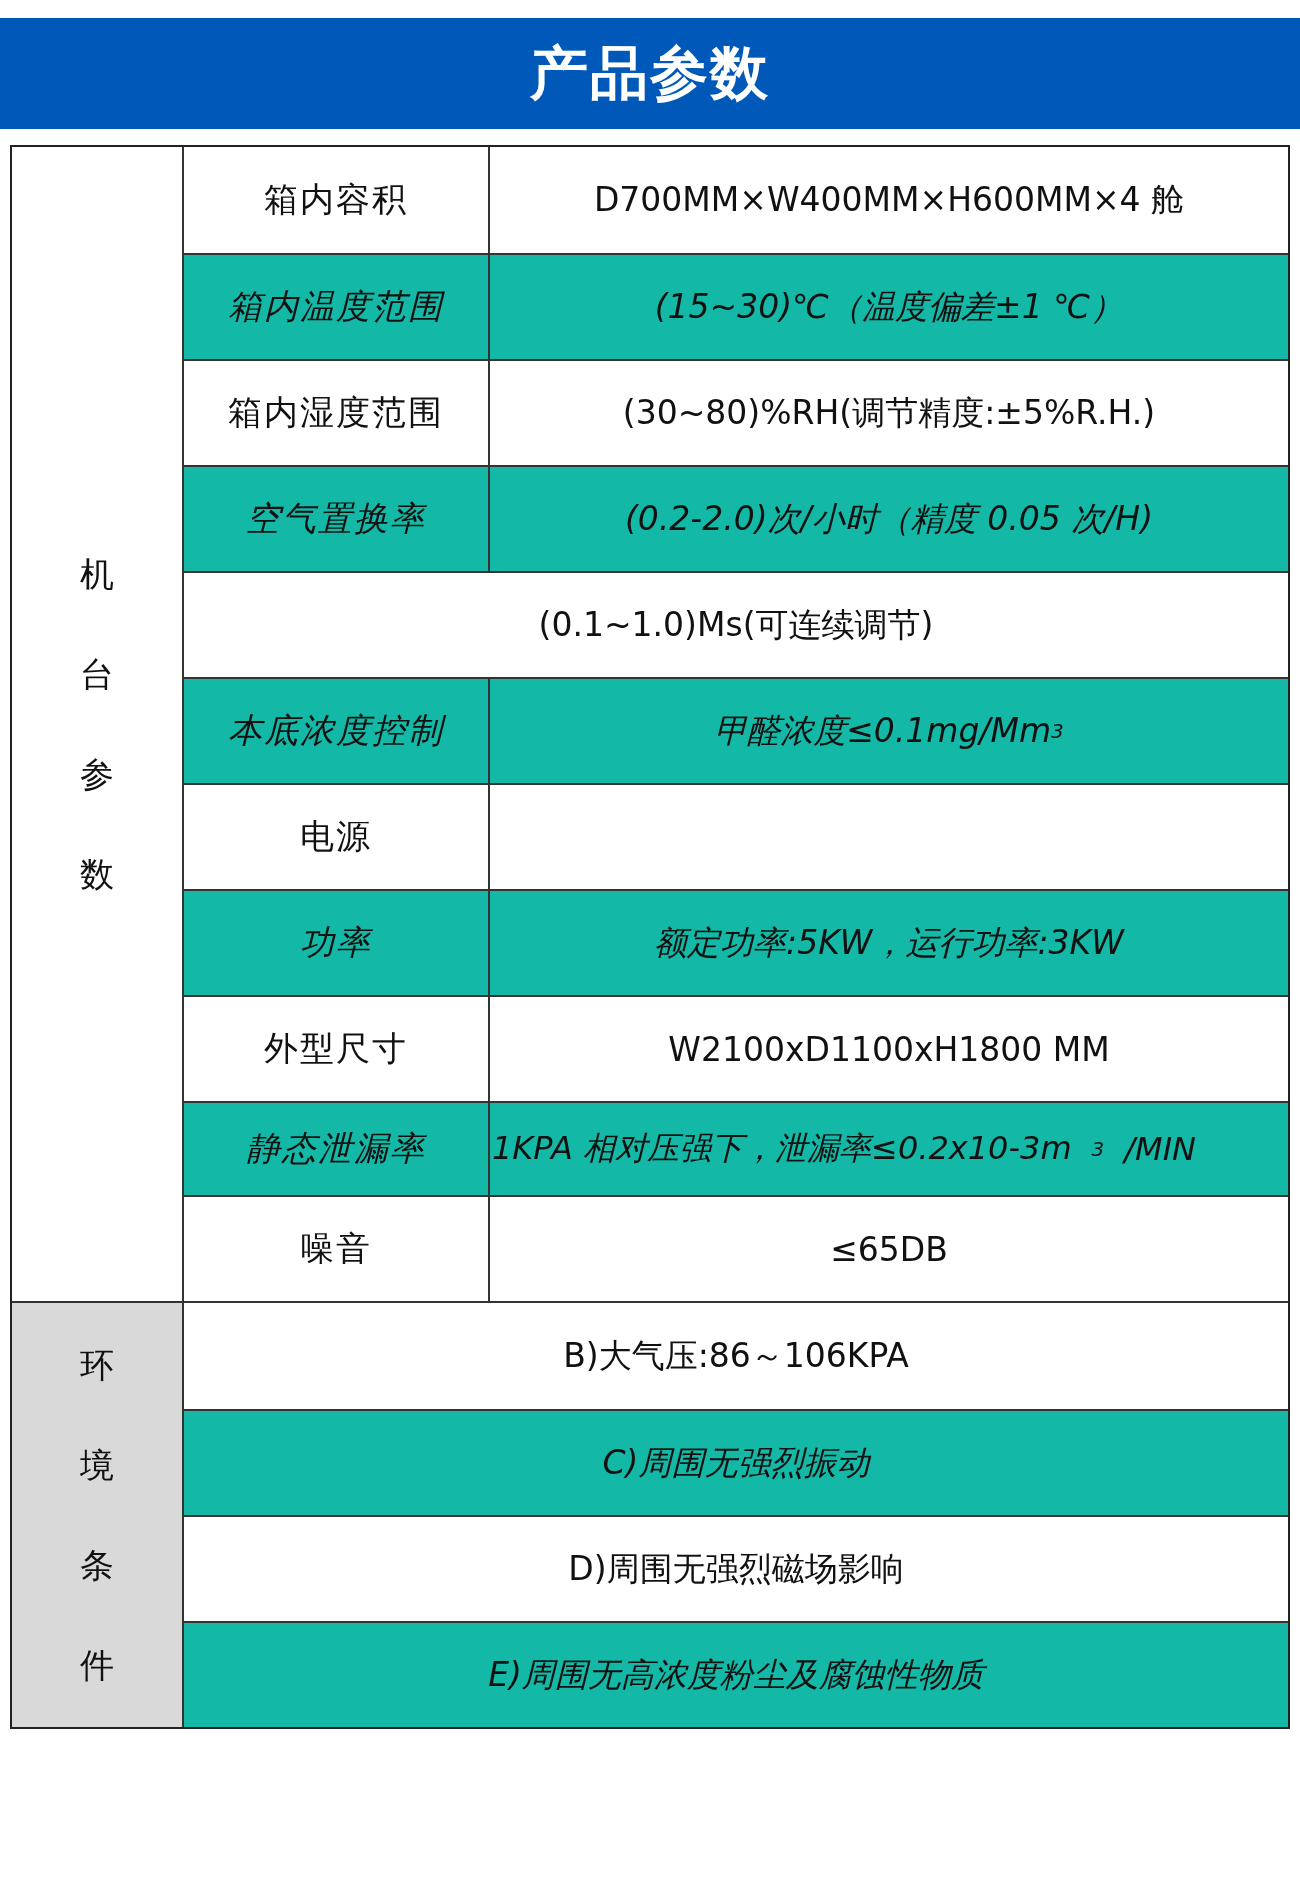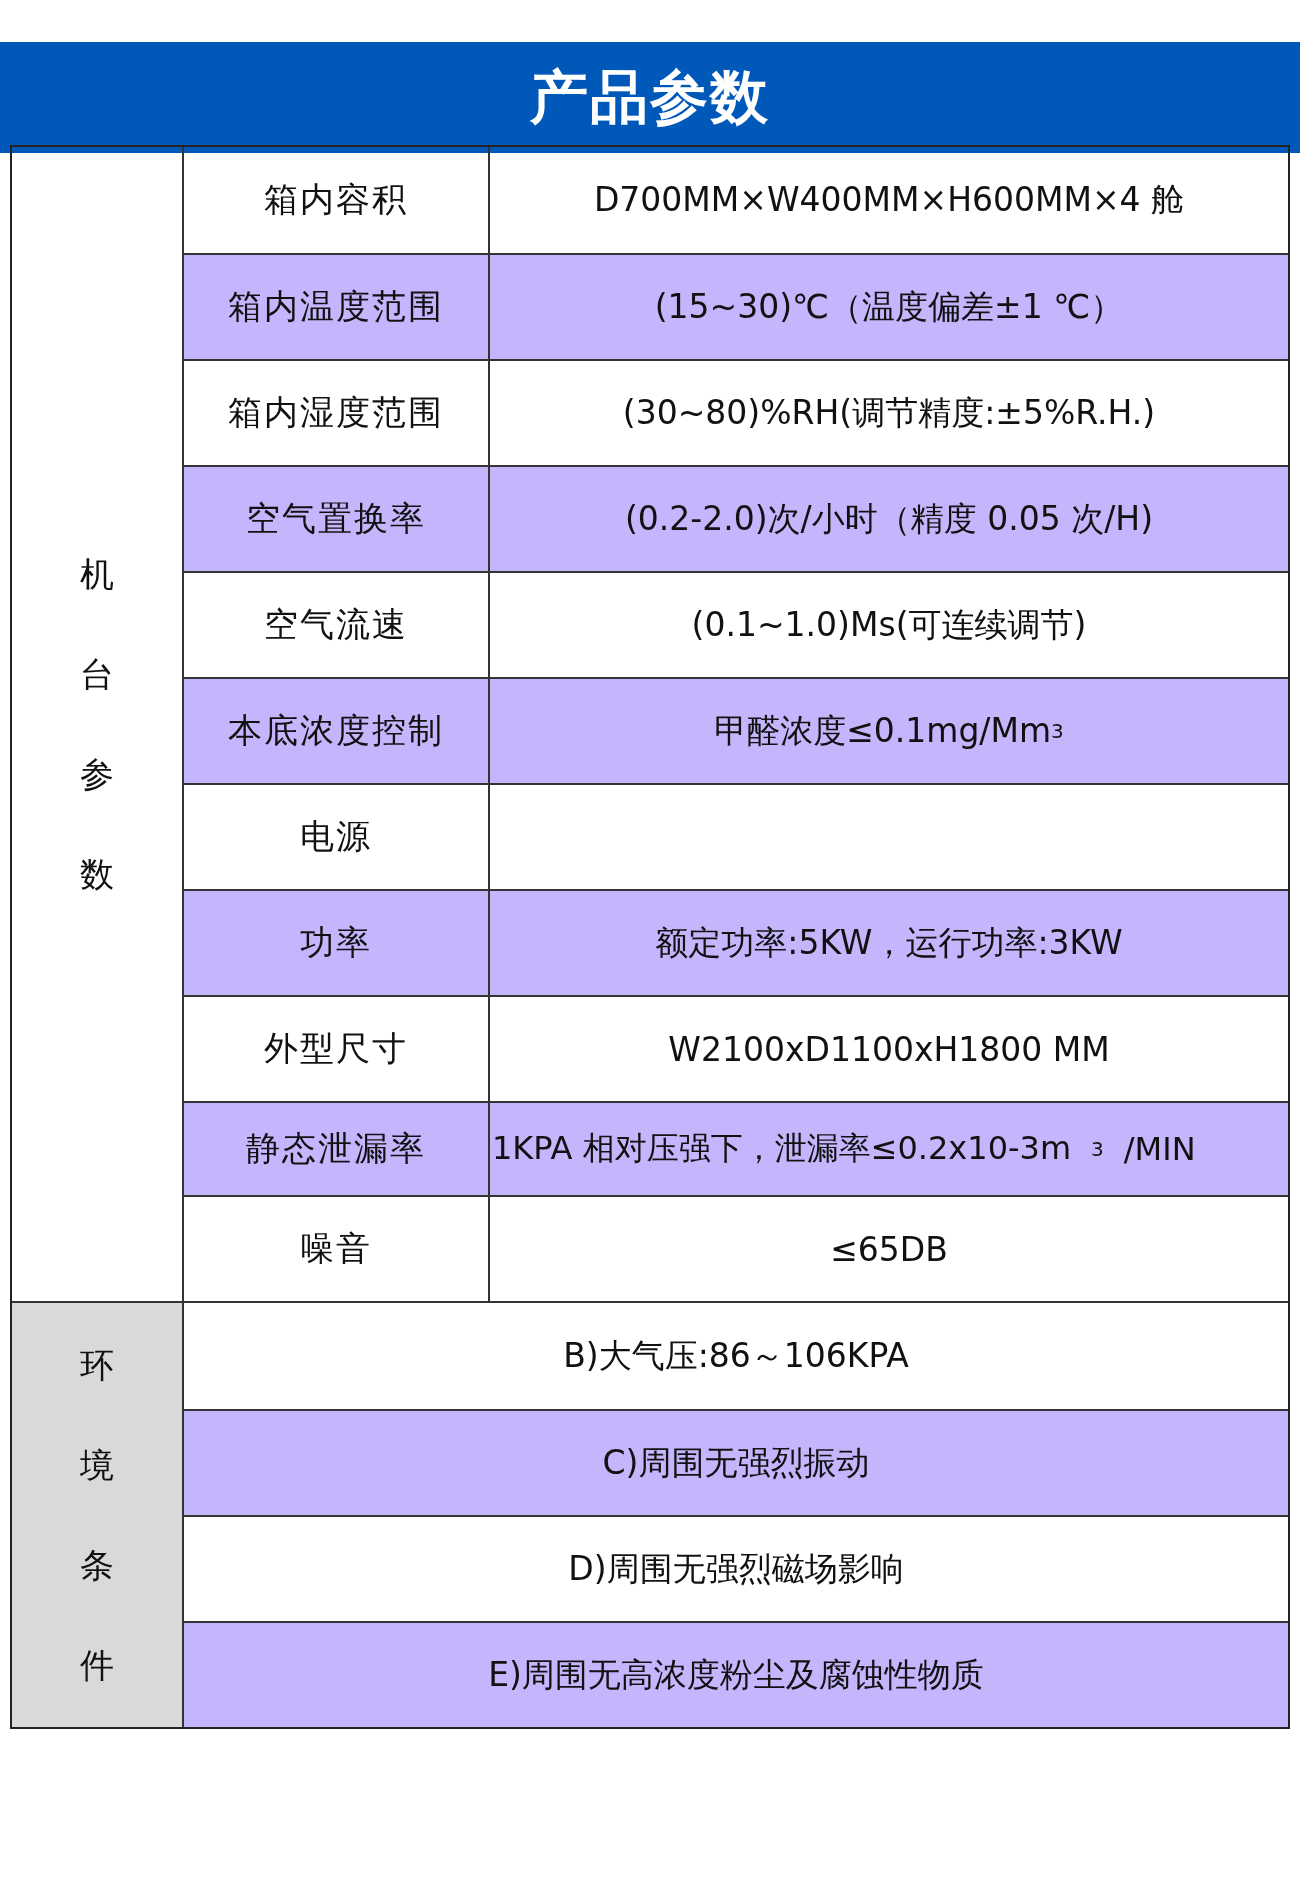--- a/index.html
+++ b/index.html
@@ -4,21 +4,21 @@
 <style>
   html, body { margin: 0; padding: 0; background: #ffffff; }
   body {
     width: 1300px; height: 1879px; position: relative; overflow: hidden;
     font-family: "DejaVu Sans", "Liberation Sans", sans-serif;
     color: #111111;
   }
   .banner {
     position: absolute; left: 0; top: 18px; width: 1300px; height: 111px;
     background: #0058b9;
-    display: flex; align-items: center; justify-content: center; margin-top: 24px;
+    display: flex; align-items: center; justify-content: center;
   }
   .banner-title {
     color: #ffffff; font-size: 58px; font-weight: bold; letter-spacing: 2px;
     font-family: "DejaVu Sans", sans-serif;
   }
   .table {
     position: absolute; left: 10px; top: 145px; width: 1280px;
     border: 2px solid #222222; box-sizing: border-box;
   }
   .section { display: flex; border-top: 2px solid #333333; }
@@ -27,21 +27,21 @@
     width: 172px; flex: 0 0 172px; border-right: 2px solid #333333;
     display: flex; flex-direction: column; align-items: center; justify-content: center;
     box-sizing: border-box;
   }
   .group-label.gray { background: #d9d9d9; }
   .group-char { font-size: 34px; line-height: 34px; margin: 33px 0; display: block; }
   .rows { flex: 1; display: flex; flex-direction: column; }
   .row { display: flex; height: 106px; border-top: 2px solid #333333; box-sizing: border-box; }
   .row:first-child { border-top: none; }
   .row.tall { height: 94px; }
-  .row.gray { background: #c4b5fd; }
+  .row.gray { background: #14b8a6; font-style: italic; }
   .cell-label {
     width: 306px; flex: 0 0 306px; border-right: 2px solid #333333; box-sizing: border-box;
     display: flex; align-items: center; justify-content: center;
     font-size: 34px; letter-spacing: 2px; white-space: nowrap;
   }
   .cell-value {
     flex: 1; display: flex; align-items: center; justify-content: center;
     font-size: 33px; white-space: nowrap; overflow: hidden;
   }
   .cell-full {
@@ -77,21 +77,20 @@
       </div>
       <div class="row">
         <div class="cell-label">箱内湿度范围</div>
         <div class="cell-value">(30~80)%RH(调节精度:±5%R.H.)</div>
       </div>
       <div class="row gray">
         <div class="cell-label">空气置换率</div>
         <div class="cell-value">(0.2-2.0)次/小时（精度 0.05 次/H)</div>
       </div>
       <div class="row">
-        <div class="cell-label">空气流速</div>
         <div class="cell-value">(0.1~1.0)Ms(可连续调节)</div>
       </div>
       <div class="row gray">
         <div class="cell-label">本底浓度控制</div>
         <div class="cell-value">
             <span>甲醛浓度≤0.1mg/Mm</span>
             <sup>3</sup>
           </div>
       </div>
       <div class="row">

